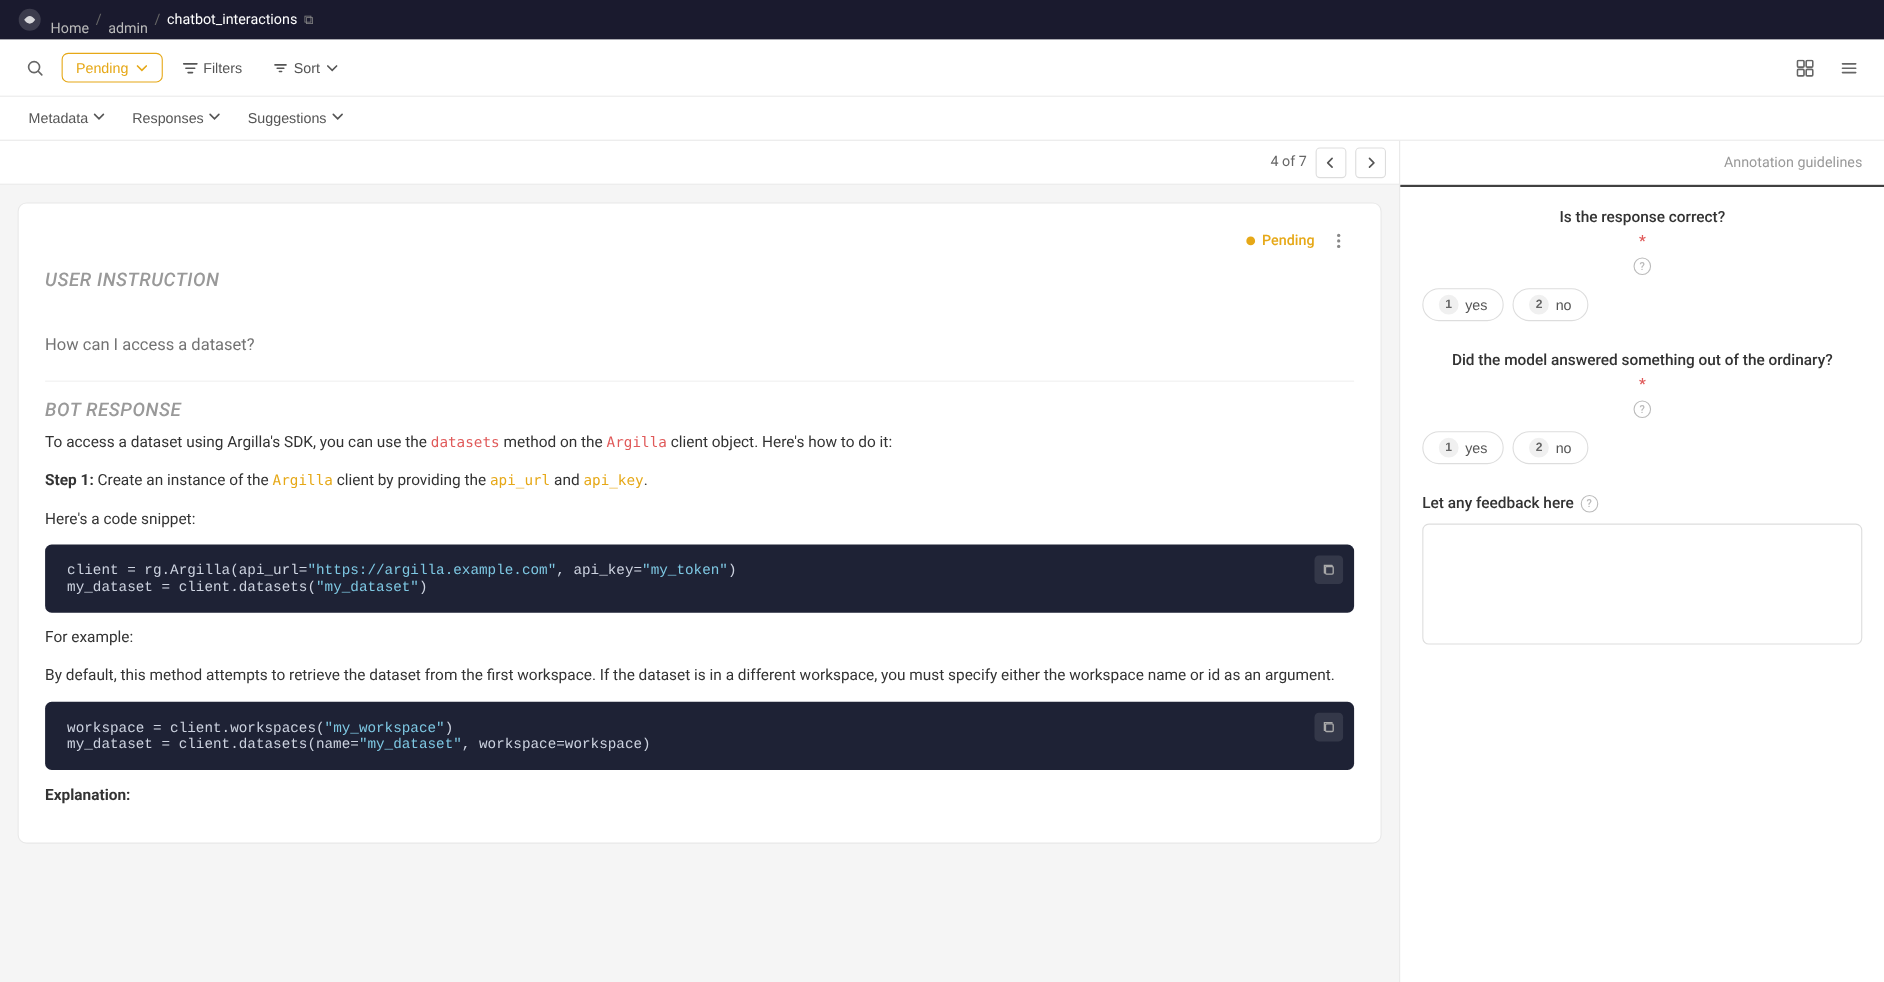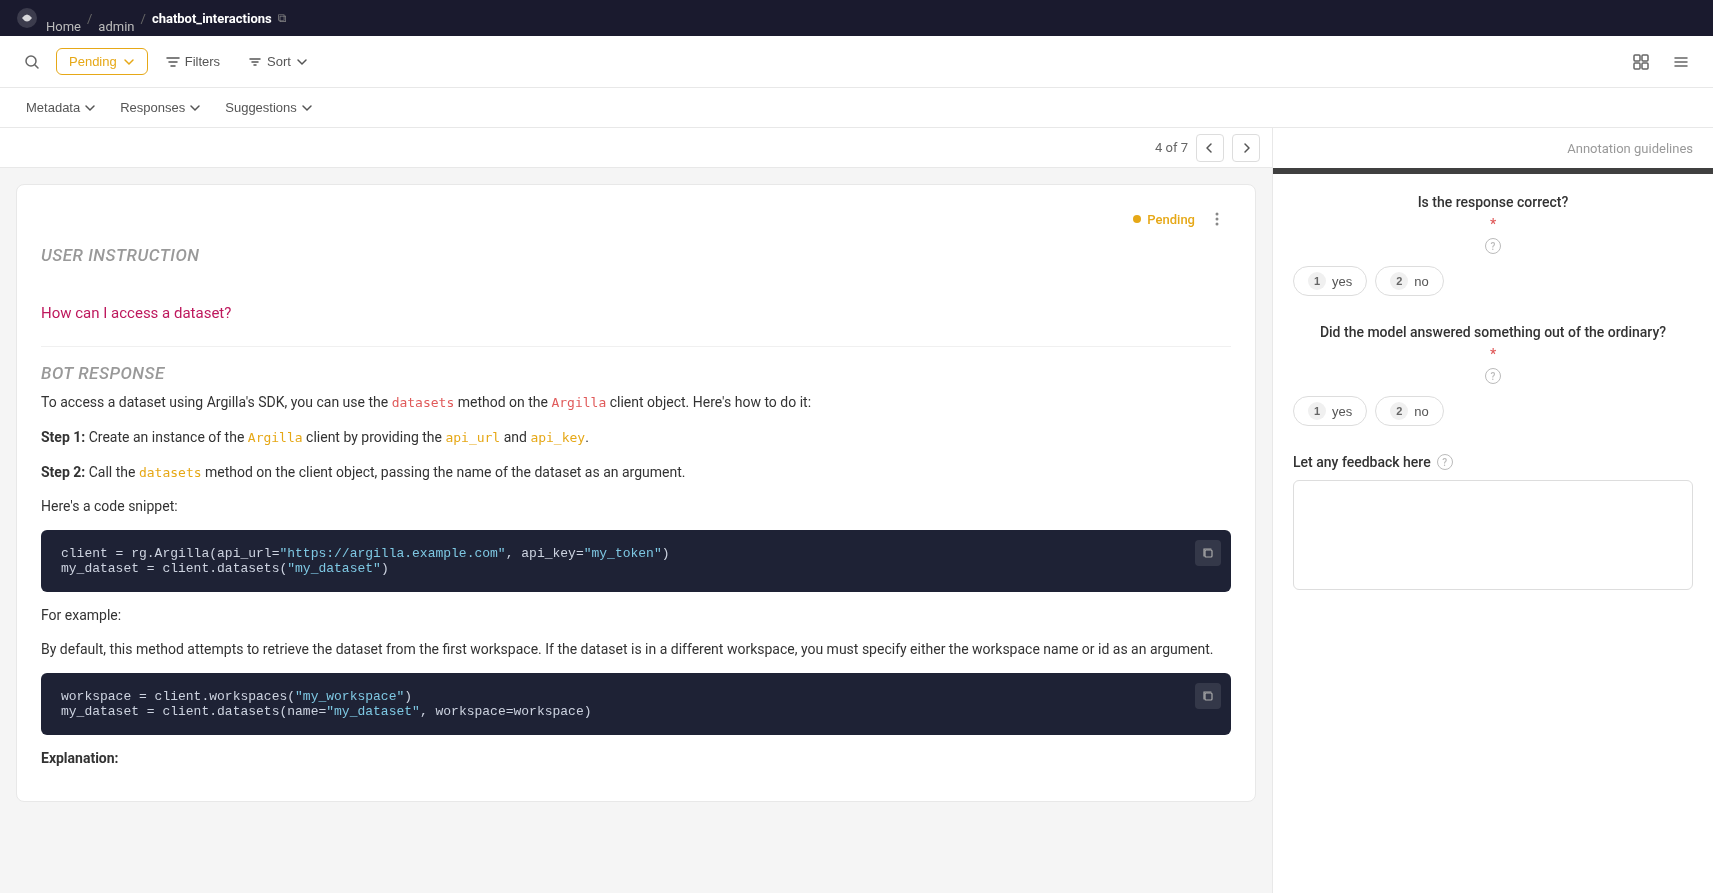--- a/index.html
+++ b/index.html
@@ -13,21 +13,21 @@
       display: flex;
       align-items: center;
       padding: 0 16px;
       gap: 8px;
       font-size: 13px;
     }
     .top-nav .logo { width: 22px; height: 22px; }
     .top-nav .breadcrumb { display: flex; align-items: center; gap: 6px; color: #bbb; }
     .top-nav .breadcrumb a { color: #bbb; text-decoration: none; margin-top: 16px; }
     .top-nav .breadcrumb .sep { color: #666; }
-    .top-nav .breadcrumb .current { color: #fff; font-weight: 700; }
+    .top-nav .breadcrumb .current { color: #fff; font-weight: 400; }
     .copy-icon { color: #888; font-size: 12px; cursor: pointer; }
 
     
     .toolbar {
       background: #fff;
       border-bottom: 1px solid #e8e8e8;
       height: 52px;
       display: flex;
       align-items: center;
       padding: 0 16px;
@@ -86,21 +86,20 @@
       gap: 4px;
     }
     .sub-btn {
       border: none;
       background: none;
       padding: 4px 10px;
       cursor: pointer;
       font-size: 13px;
       color: #555;
       display: flex;
-      align-items: center;
       gap: 4px;
       border-radius: 4px;
     }
 
     
     .main-layout {
       display: flex;
       height: calc(893px - 36px - 52px - 40px);
     }
 
@@ -169,21 +168,21 @@
       color: #999;
       text-transform: uppercase;
       letter-spacing: 0.5px;
       margin-bottom: 8px;
       font-weight: 500;
       font-style: italic;
     }
 
     .user-instruction-text {
       font-size: 15px;
-      color: #be185d;
+      color: #737373;
       margin-bottom: 24px;
       margin-top: 39px;
     }
 
     .section-divider {
       border: none;
       border-top: 1px solid #f0f0f0;
       margin: 16px 0;
     }
 
@@ -221,21 +220,21 @@
     .right-panel {
       width: 440px;
       background: #fff;
       display: flex;
       flex-direction: column;
     }
 
     .annotation-guidelines {
       padding: 12px 20px;
       text-align: right;
-      border-bottom: 6px solid #404040;
+      border-bottom: 2px solid #404040;
     }
     .annotation-guidelines a {
       color: #999; font-size: 13px; text-decoration: none;
     }
 
     .annotation-body {
       flex: 1;
       overflow-y: auto;
       padding: 20px;
     }
@@ -458,23 +457,20 @@
         <div class="field-label">Bot response</div>
 
         <p class="bot-response-text">
           To access a dataset using Argilla's SDK, you can use the <span class="highlight-red">datasets</span> method on the <span class="highlight-red">Argilla</span> client object. Here's how to do it:
         </p>
 
         <p class="bot-response-text">
           <span class="bold">Step 1:</span> Create an instance of the <span class="highlight-orange">Argilla</span> client by providing the <span class="highlight-orange">api_url</span> and <span class="highlight-orange">api_key</span>.
         </p>
 
-        <p class="bot-response-text">
-          <span class="bold">Step 2:</span> Call the <span class="highlight-orange">datasets</span> method on the client object, passing the name of the dataset as an argument.
-        </p>
 
         <p class="bot-response-text">Here's a code snippet:</p>
 
         <div class="code-block">
           <button class="copy-btn">
             <svg width="12" height="12" viewBox="0 0 12 12" fill="none">
                 <rect x="3" y="3" width="7" height="7" rx="1" stroke="#aaa" stroke-width="1.2"></rect>
                 <path d="M2 9V2h7" stroke="#aaa" stroke-width="1.2" stroke-linecap="round"></path>
               </svg>
           </button>

